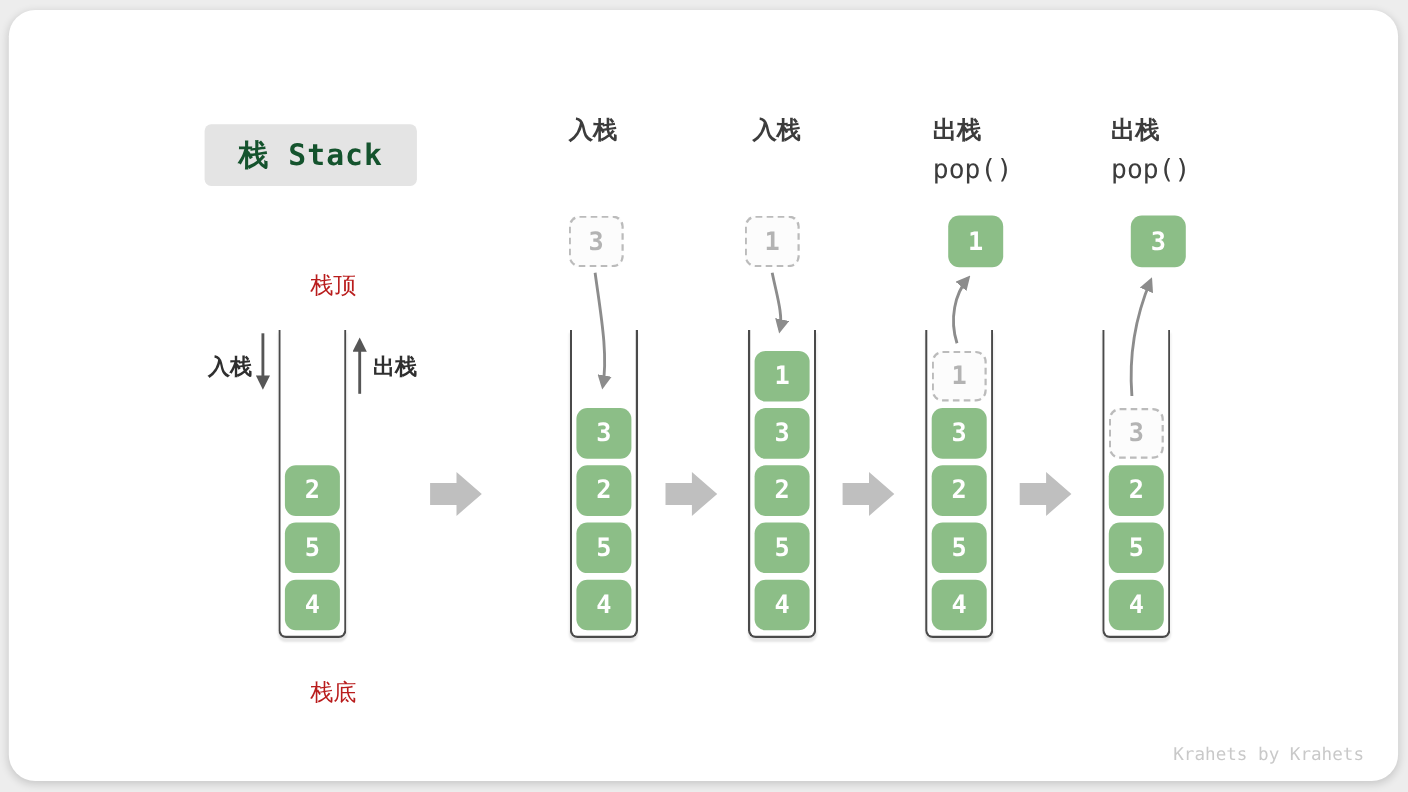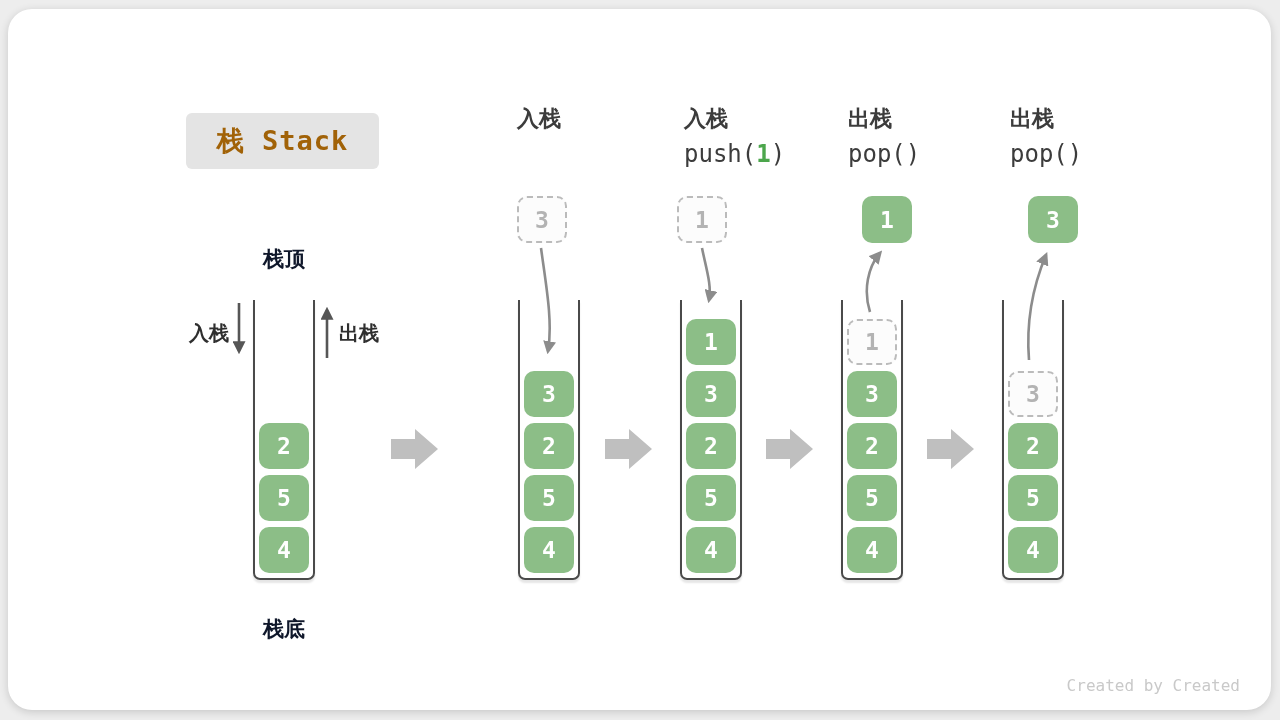--- a/index.html
+++ b/index.html
@@ -10,22 +10,22 @@
   html,body{margin:0;padding:0;}
   body{width:1280px;height:720px;background:#ededed;overflow:hidden;
        font-family:"DejaVu Sans","Liberation Sans",sans-serif;}
   .canvas{position:relative;width:1280px;height:720px;}
   .card{position:absolute;left:8px;top:9px;width:1263px;height:701px;background:#ffffff;
         border-radius:24px;box-shadow:0 2px 8px rgba(0,0,0,0.16);}
   .overlay{position:absolute;left:0;top:0;width:1280px;height:720px;pointer-events:none;}
   .title-box{position:absolute;left:186px;top:113px;width:193px;height:56px;
              background:var(--title-bg);border-radius:6px;display:flex;align-items:center;
              justify-content:center;font:bold 27px "DejaVu Sans Mono","DejaVu Sans",monospace;
-             color:#a16207;letter-spacing:1px;}
-  .cn-label{position:absolute;color:#0f172a;font-weight:bold;font-size:21px;text-align:center;}
+             color:#14532d;letter-spacing:1px;}
+  .cn-label{position:absolute;color:#b91c1c;font-weight:normal;font-size:21px;text-align:right;}
   .side-label{position:absolute;color:#2F2F2F;font-weight:bold;font-size:20px;}
   .op-header{position:absolute;width:160px;}
   .op-cn{font-size:22px;color:var(--ink);font-weight:600;line-height:26px;}
   .op-code{font:400 24px "DejaVu Sans Mono","Liberation Mono",monospace;color:var(--ink);
            line-height:26px;margin-top:9px;}
   .op-code .arg{color:var(--arg-green);font-weight:bold;}
   .vbox{position:absolute;width:50px;height:46px;border-radius:10px;box-sizing:border-box;
         display:flex;align-items:center;justify-content:center;
         font:bold 23px "DejaVu Sans Mono","DejaVu Sans",monospace;}
   .solid{background:var(--green);color:#ffffff;}
@@ -83,21 +83,20 @@
         <div class="op-cn">入栈</div>
       </div>
       <div class="vbox ghost" style="left: 517px; top: 196px; height: 47px;">3</div>
       <div class="container" style="left: 518px; top: 300px;"></div>
       <div class="vbox solid" style="left: 524px; top: 371px;">3</div>
       <div class="vbox solid" style="left: 524px; top: 423px;">2</div>
       <div class="vbox solid" style="left: 524px; top: 475px;">5</div>
       <div class="vbox solid" style="left: 524px; top: 527px;">4</div>
       <div class="op-header" style="left: 684px; top: 106px;">
         <div class="op-cn">入栈</div>
-        <div class="op-code">push(<span class="arg">1</span>)</div>
       </div>
       <div class="vbox ghost" style="left: 677px; top: 196px; height: 47px;">1</div>
       <div class="container" style="left: 680px; top: 300px;"></div>
       <div class="vbox solid" style="left: 686px; top: 319px;">1</div>
       <div class="vbox solid" style="left: 686px; top: 371px;">3</div>
       <div class="vbox solid" style="left: 686px; top: 423px;">2</div>
       <div class="vbox solid" style="left: 686px; top: 475px;">5</div>
       <div class="vbox solid" style="left: 686px; top: 527px;">4</div>
       <div class="op-header" style="left: 848px; top: 106px;">
         <div class="op-cn">出栈</div>
@@ -115,14 +114,14 @@
         <div class="op-code">pop()</div>
       </div>
       <div class="vbox solid" style="left: 1028px; top: 196px; height: 47px;">3</div>
       <div class="container" style="left: 1002px; top: 300px;"></div>
       <div class="vbox ghost" style="left: 1008px; top: 371px;">3</div>
       <div class="vbox solid" style="left: 1008px; top: 423px;">2</div>
       <div class="vbox solid" style="left: 1008px; top: 475px;">5</div>
       <div class="vbox solid" style="left: 1008px; top: 527px;">4</div>
     </div>
 
-  <div class="watermark">Created by Created</div>
+  <div class="watermark">Krahets by Krahets</div>
 </div>
 
 </body></html>

